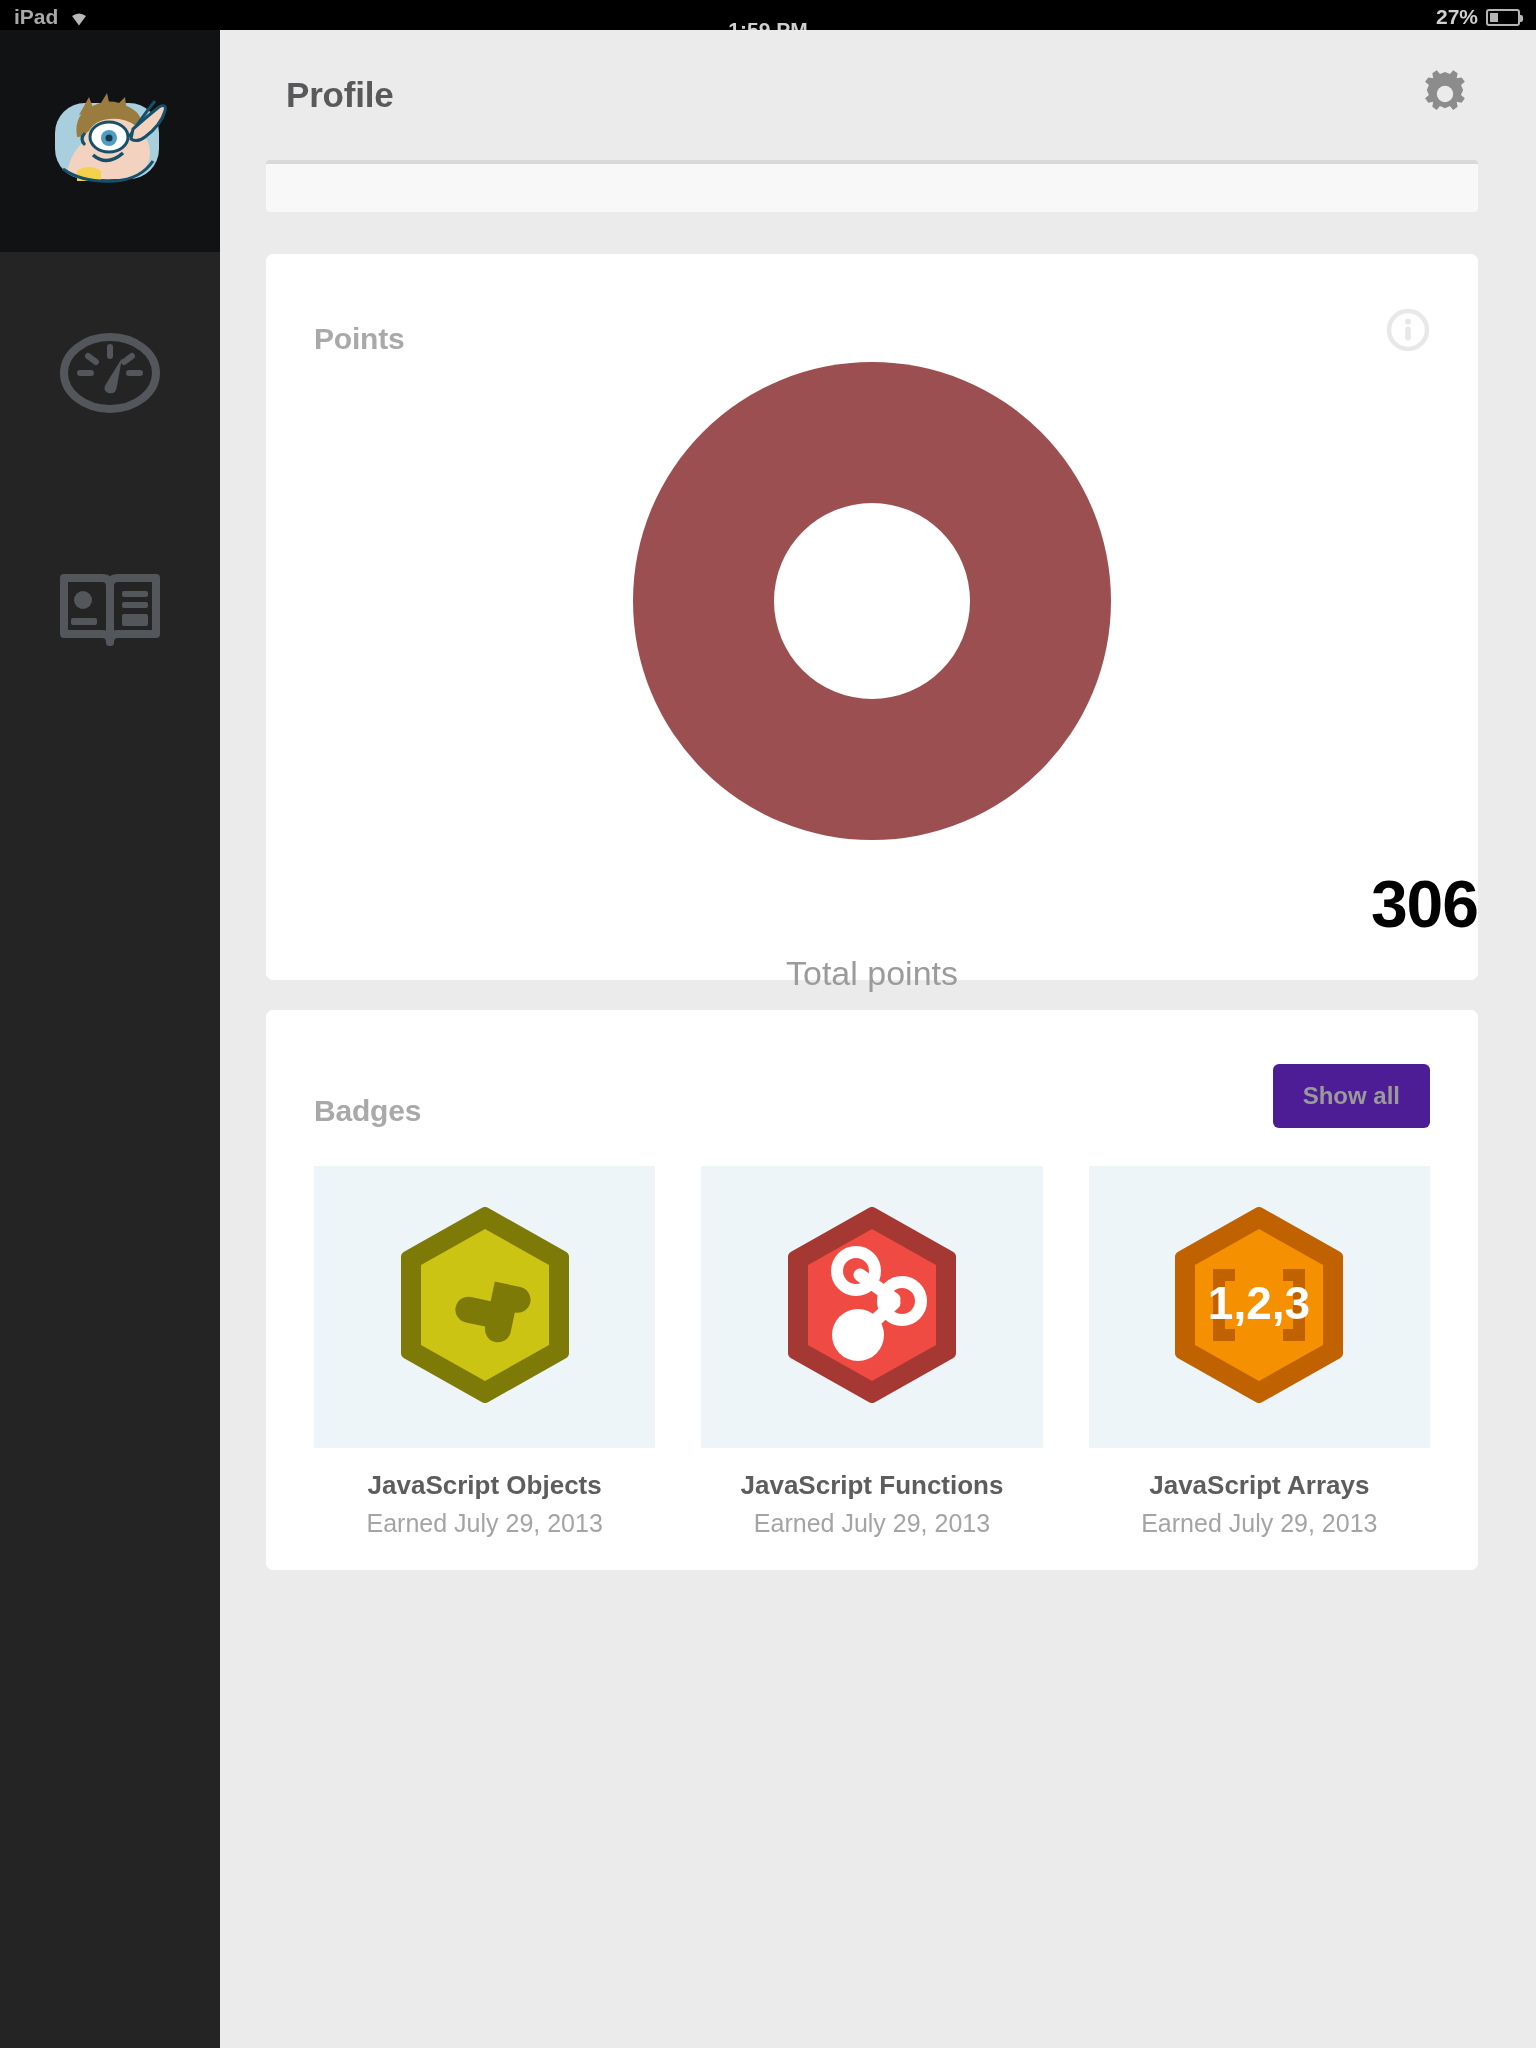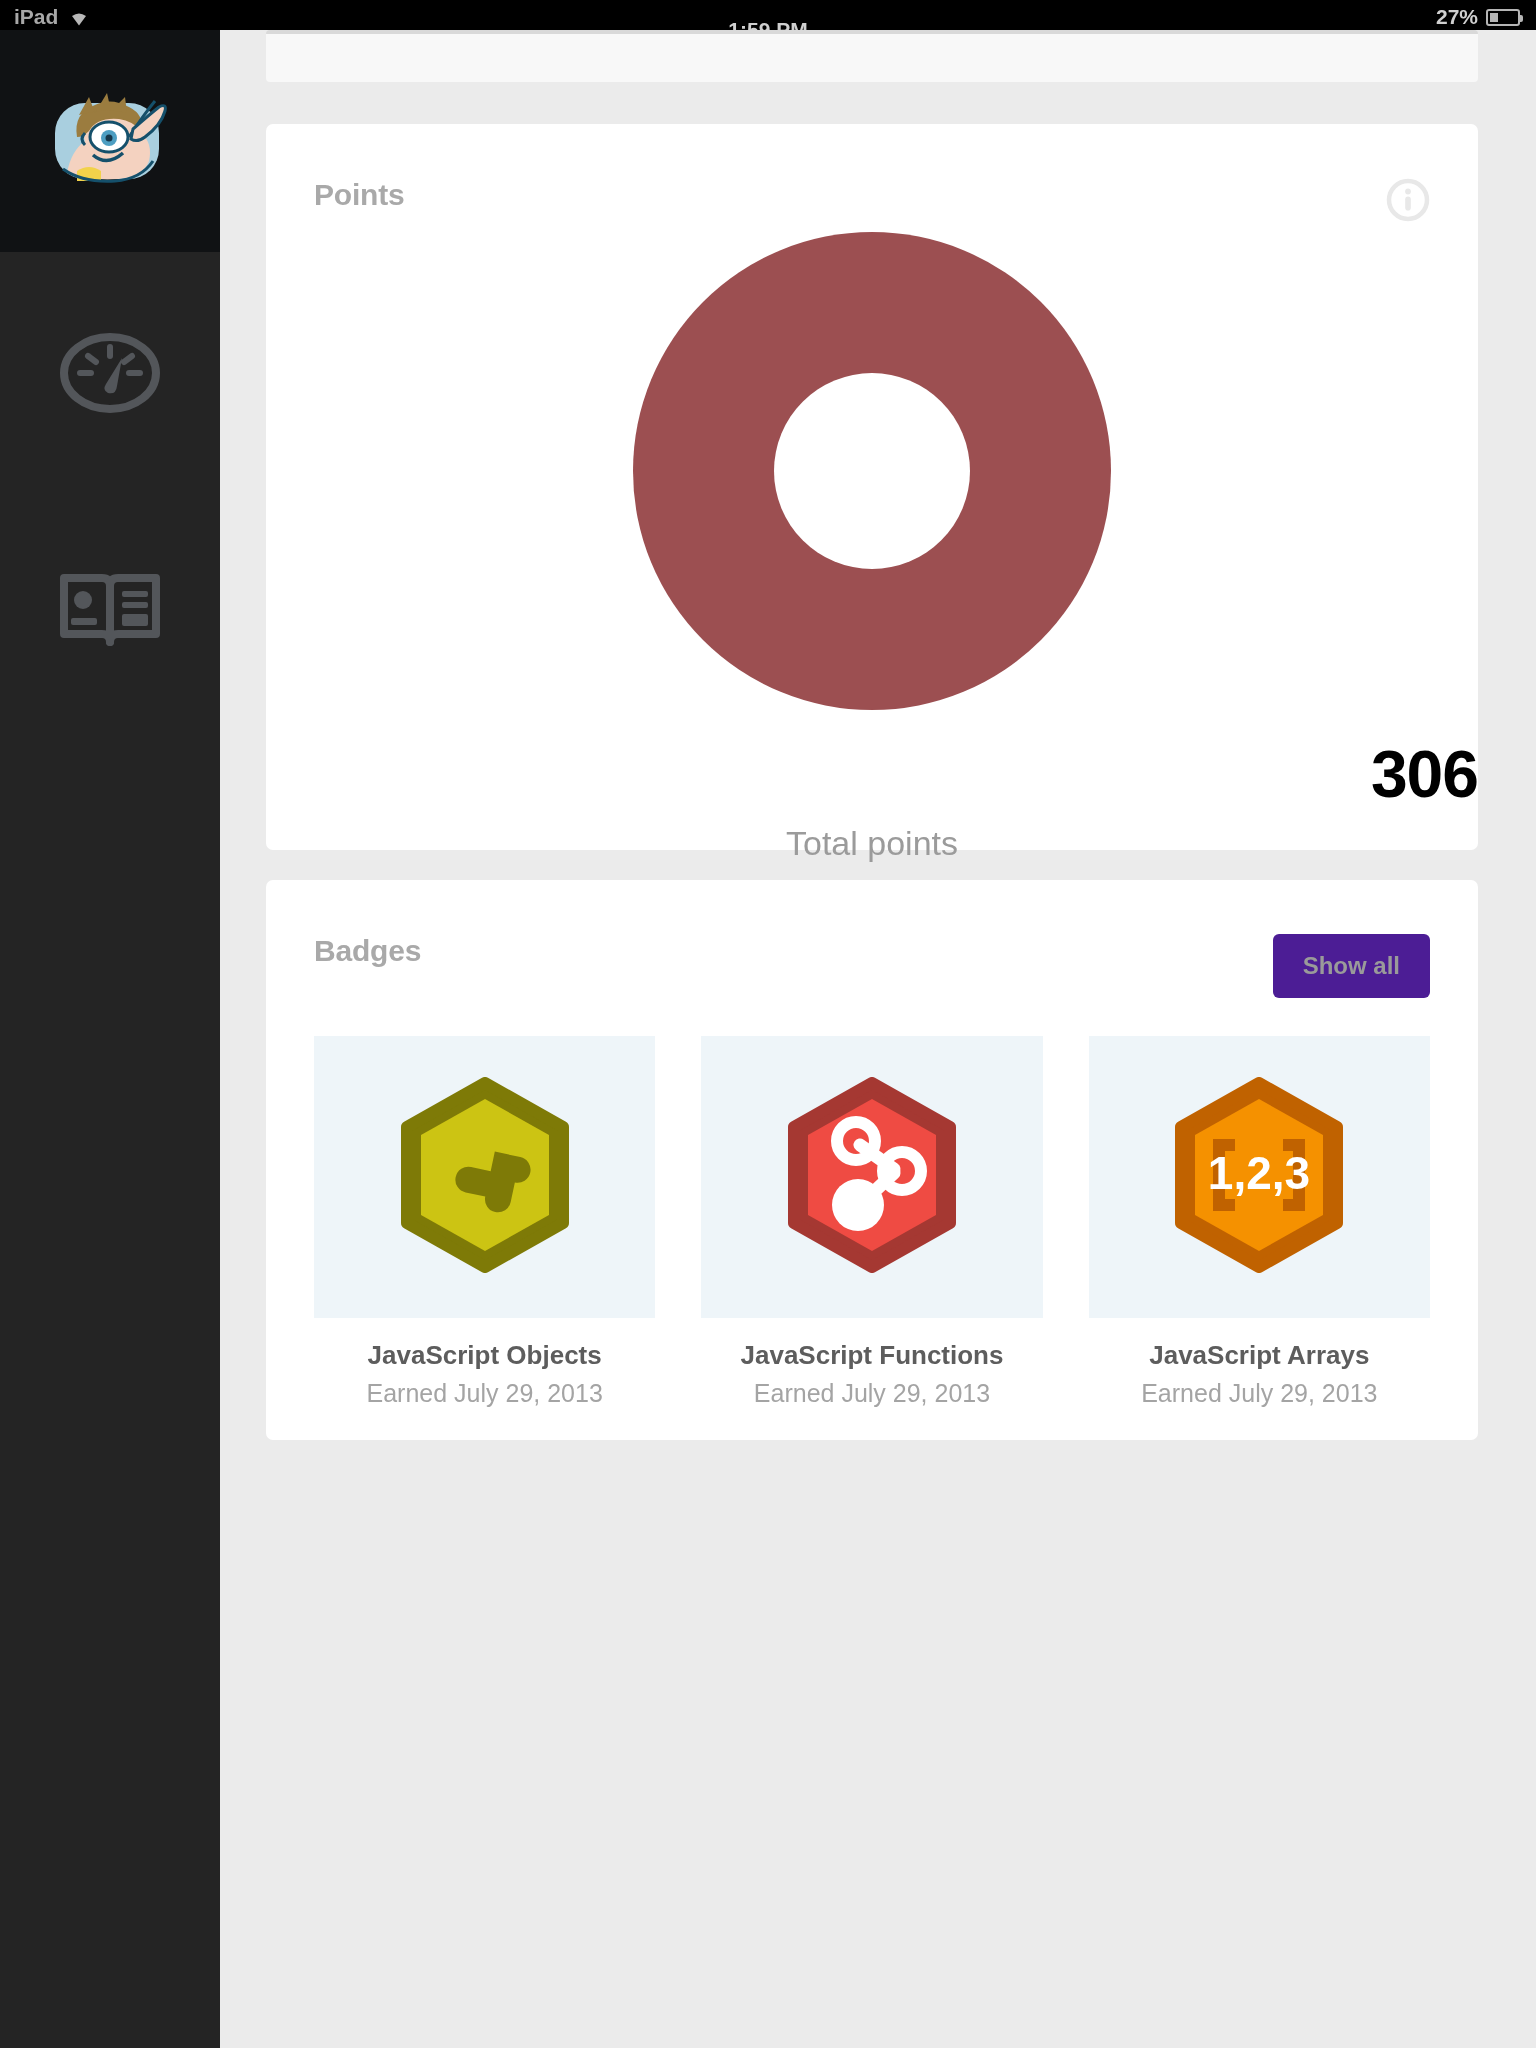--- a/index.html
+++ b/index.html
@@ -146,21 +146,21 @@
   .card-placeholder {
     background: #f8f8f8;
     border-top: 4px solid #d9d9d9;
     height: 52px;
     border-radius: 4px;
     margin-bottom: 42px;
   }
 
   .card-header {
     display: flex;
-    align-items: flex-start;
+    align-items: flex-end;
     justify-content: space-between;
     padding: 54px 48px 0 48px;
   }
   .card-title {
     font-size: 30px;
     font-weight: bold;
     color: #a9a9a9;
     letter-spacing: -0.2px;
   }
   .info-icon { cursor: pointer; }
@@ -302,20 +302,31 @@
           <rect x="64" y="34" width="26" height="6" rx="2" fill="#53565a"></rect>
           <rect x="64" y="46" width="26" height="12" rx="2" fill="#53565a"></rect>
         </svg>
       </span>
     </div>
 
   </nav>
 
   <main class="content">
 
+    <div class="pageheader">
+      <h1 class="page-title">Profile</h1>
+      <span class="gear-btn">
+        <span>
+          <svg width="52" height="52" viewBox="0 0 52 52">
+            <path d="M26 2 l5.2 2.2 3.4-4.0 4.6 3.3 -1.0 5.2 5.2 -1.0 3.3 4.6 -4.0 3.4 2.2 5.2 -2.2 5.2 4.0 3.4 -3.3 4.6 -5.2 -1.0 1.0 5.2 -4.6 3.3 -3.4 -4.0 -5.2 2.2 -5.2 -2.2 -3.4 4.0 -4.6 -3.3 1.0 -5.2 -5.2 1.0 -3.3 -4.6 4.0 -3.4 -2.2 -5.2 2.2 -5.2 -4.0 -3.4 3.3 -4.6 5.2 1.0 -1.0 -5.2 4.6 -3.3 3.4 4.0 Z" fill="#8c8c8c" transform="translate(0,3) scale(0.96)"></path>
+            <circle cx="25" cy="27" r="8.2" fill="#ebebeb"></circle>
+          </svg>
+        </span>
+      </span>
+    </div>
 
     <div class="scroll-area">
 
       <div class="card-placeholder"></div>
 
       <section class="card points-card">
         <div class="card-header">
           <h2 class="card-title">Points</h2>
           <span class="info-icon">
             <span>

